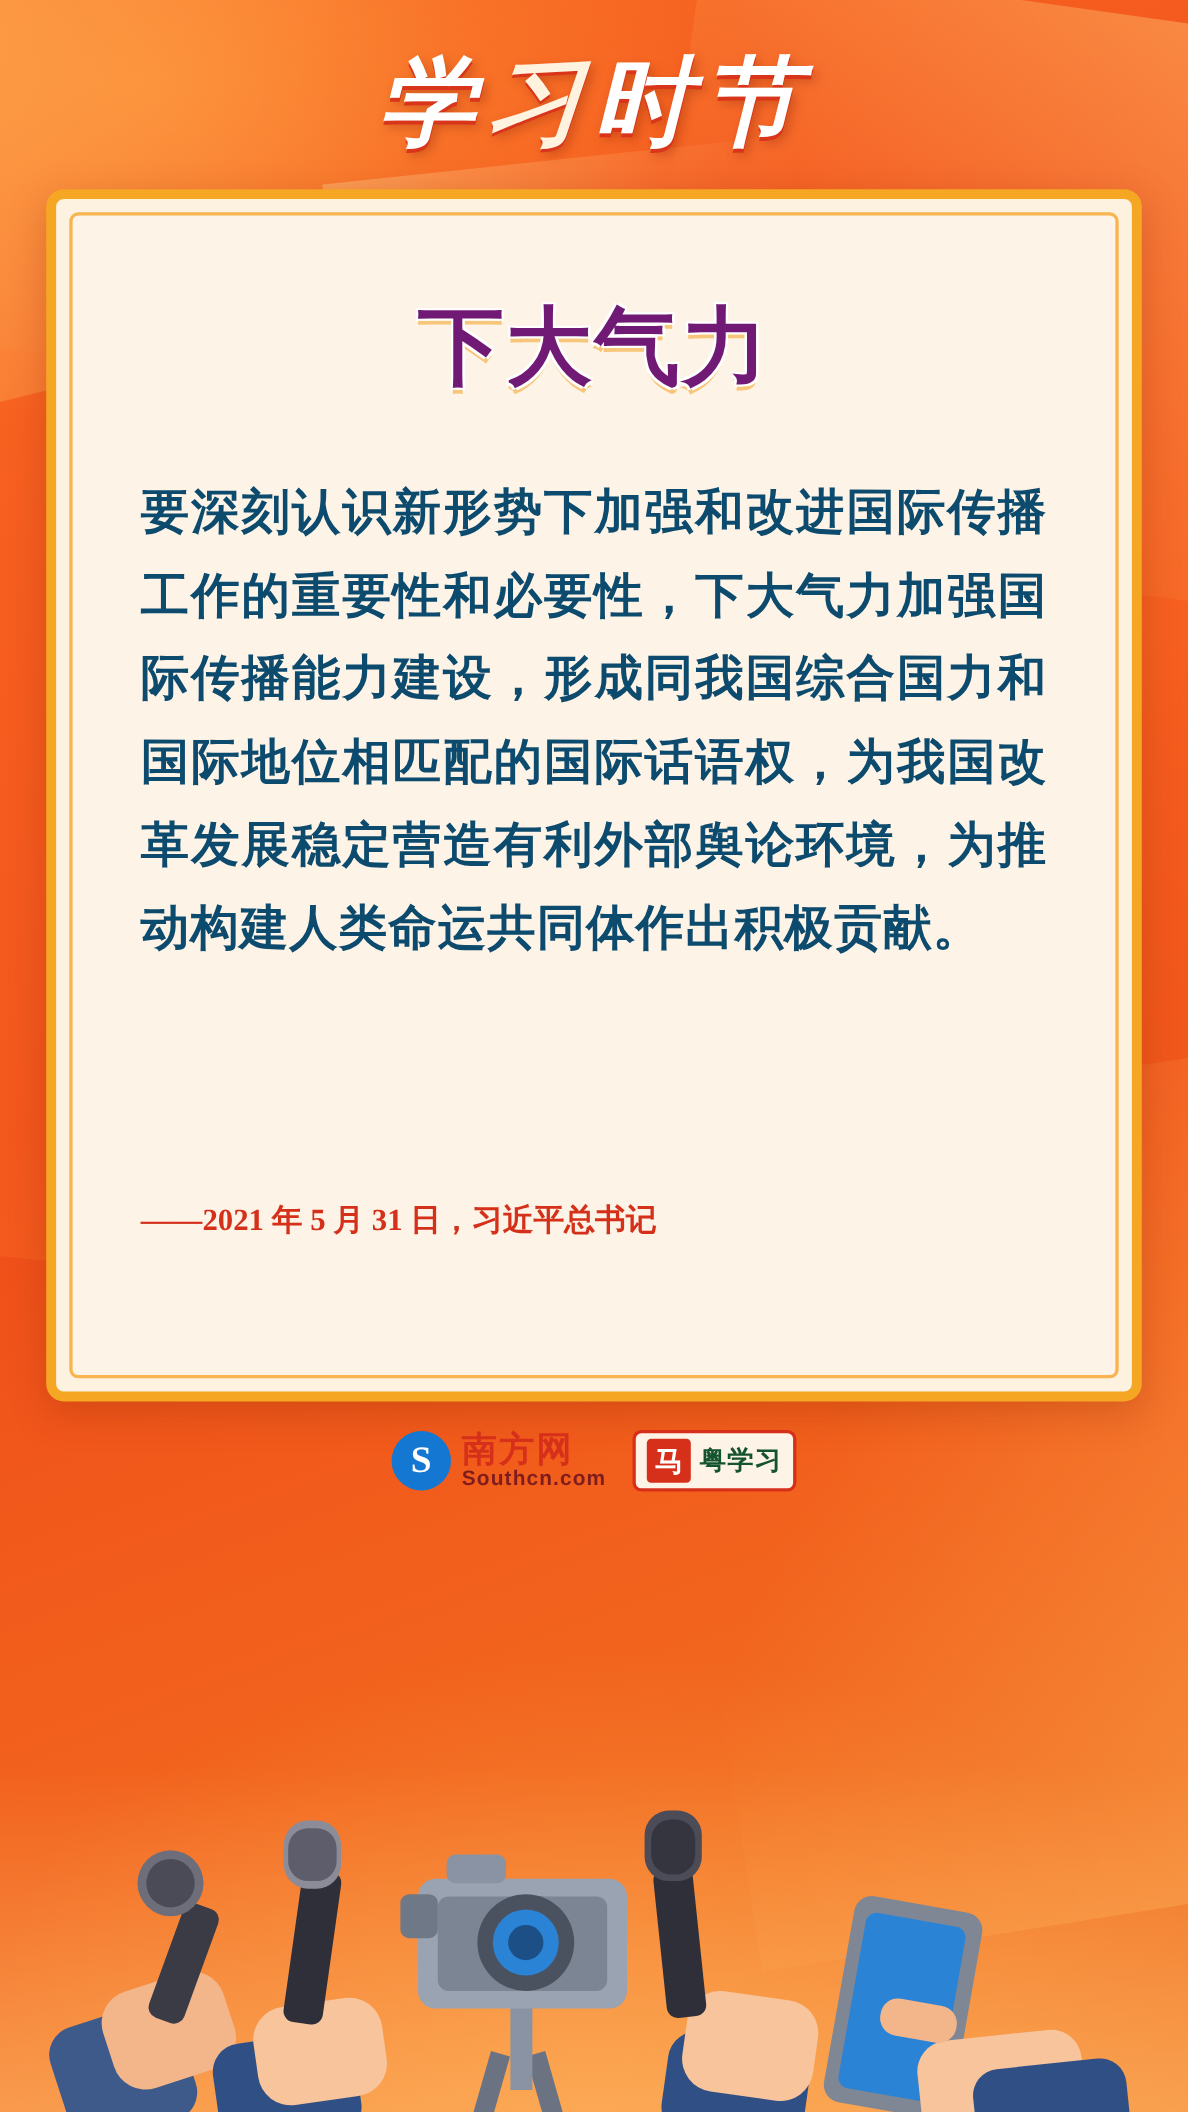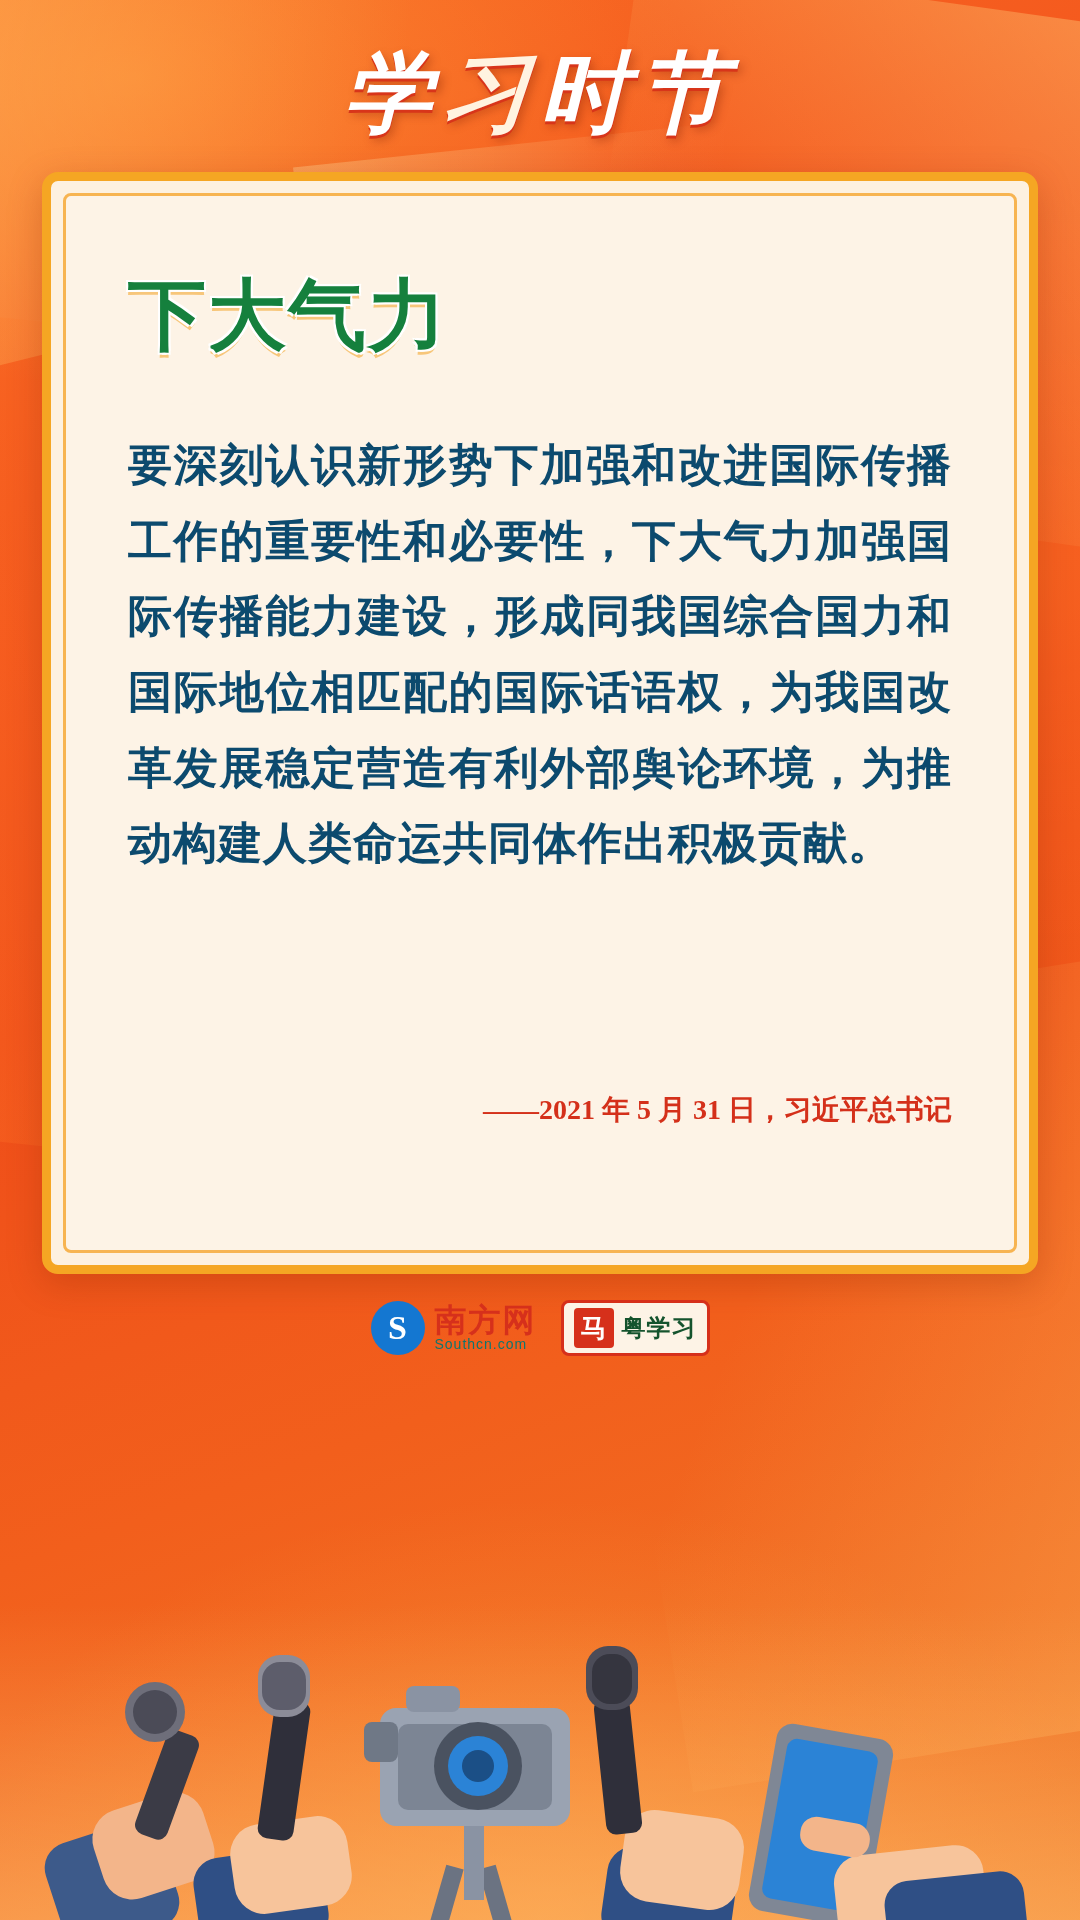--- a/index.html
+++ b/index.html
@@ -73,24 +73,24 @@
   }
   .card-inner {
     position:absolute; inset:12px;
     border:3px solid #f7b451;
     border-radius:8px;
     background:#fdf3e6;
     padding:70px 62px 0 62px;
   }
 
   .title {
-    text-align:left;
+    text-align:center;
     font-family:Liberation Sans, sans-serif;
     font-weight:bold;
-    color:#15803d;
+    color:#701a75;
     line-height:1.28;
     letter-spacing:2px;
     text-shadow:
       -2px -2px 0 #fff, 2px -2px 0 #fff, -2px 2px 0 #fff, 2px 2px 0 #fff,
       0 5px 0 #f7c67a;
   }
   .title .l1 { font-size:78px; display:block; }
   .title .l2 { font-size:78px; display:block; margin-top:14px; }
 
   .body-text {
@@ -101,21 +101,20 @@
     line-height:1.72;
     color:#0c4a6e;
     text-align:justify;
     letter-spacing:1px;
   }
 
   .attrib {
     position:absolute;
     left:62px; right:62px;
     bottom:118px;
-    text-align:right;
     font-family:"Liberation Serif", serif;
     font-weight:bold;
     color:#d4301a;
     font-size:28px;
     line-height:1.62;
   }
 
   
   .footer {
     position:absolute;
@@ -134,21 +133,21 @@
     display:flex; align-items:center; justify-content:center;
     font-family:"Liberation Serif", serif;
   }
   .logo-southcn .txt { line-height:1.05; }
   .logo-southcn .txt .cn {
     font-family:"Liberation Serif", serif;
     font-weight:bold; font-size:32px; color:#d6301b;
     letter-spacing:2px; display:block;
   }
   .logo-southcn .txt .en {
-    font-size:14px; color:#0f766e; font-weight:normal;
+    font-size:19px; color:#7f1d1d; font-weight:bold;
     letter-spacing:1px; display:block;
   }
   .logo-yue {
     display:flex; align-items:center; gap:8px;
     border:3px solid #d6301b; border-radius:8px;
     padding:5px 10px; background:#fdf3e6;
   }
   .logo-yue .sq {
     width:40px; height:40px; background:#d6301b; border-radius:4px;
     color:#fff; font-family:"Liberation Serif", serif;

